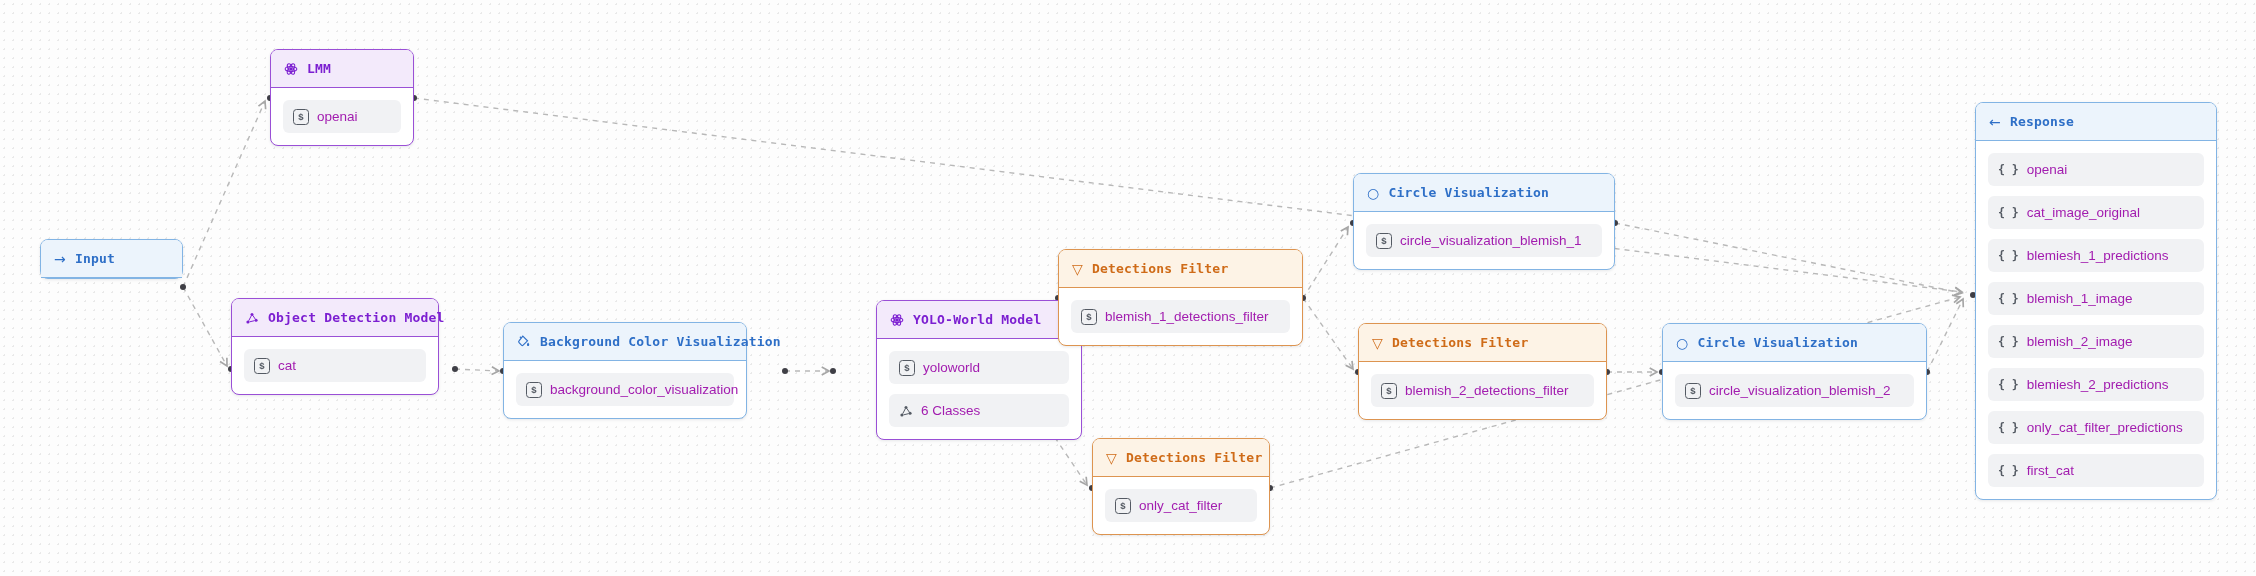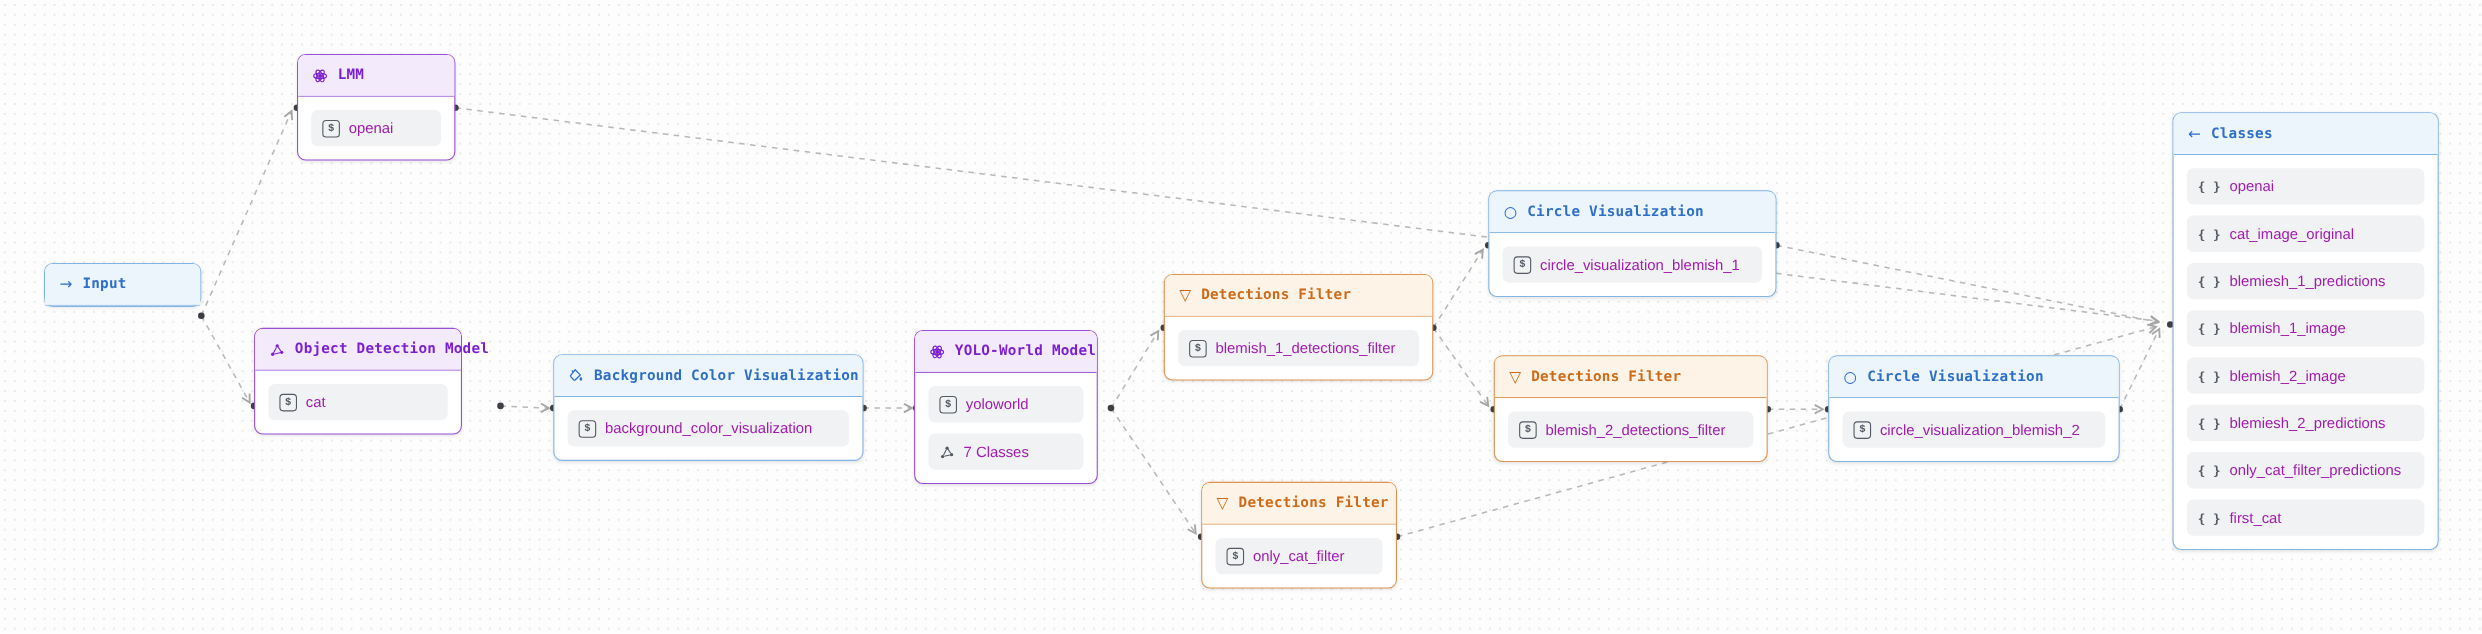--- a/index.html
+++ b/index.html
@@ -114,60 +114,60 @@
       <span>LMM</span>
     </div>
     <div class="node-body">
       <div class="pill">
         <span class="picon dollar-box">$</span>
         <span class="plabel">openai</span>
       </div>
     </div>
   </div>
 
-  <div class="node purple" style="left:231px;top:298px;width:189px;">
+  <div class="node purple" style="left:231px;top:298px;width:208px;">
     <div class="node-header">
       <span class="hicon">
         <svg width="14" height="14" viewBox="0 0 24 24" fill="currentColor">
             <circle cx="5" cy="19" r="2.6"></circle>
             <circle cx="12" cy="6" r="2.6"></circle>
             <circle cx="19" cy="16" r="2.6"></circle>
             <path d="M6.3 16.8L10.7 8.4M13.6 7.8L17.6 13.9M7.7 18.6L16.3 16.6" stroke="currentColor" stroke-width="1.7" fill="none"></path>
           </svg>
       </span>
       <span>Object Detection Model</span>
     </div>
     <div class="node-body">
       <div class="pill">
         <span class="picon dollar-box">$</span>
         <span class="plabel">cat</span>
       </div>
     </div>
   </div>
 
-  <div class="node blue" style="left:503px;top:322px;width:282px;">
+  <div class="node blue" style="left:503px;top:322px;width:244px;">
     <div class="node-header">
       <span class="hicon">
         <svg width="14" height="14" viewBox="0 0 24 24" fill="none" stroke="currentColor" stroke-width="2">
             <path d="M10 2l8 8-7.5 7.5a2 2 0 01-2.8 0L3.5 13a2 2 0 010-2.8L10 2z"></path>
             <path d="M7 5l-2-2"></path>
             <path d="M21 16.5c0 1.4-1 2.5-2 2.5s-2-1.1-2-2.5c0-1.2 2-3.5 2-3.5s2 2.3 2 3.5z" fill="currentColor" stroke="none"></path>
           </svg>
       </span>
       <span>Background Color Visualization</span>
     </div>
     <div class="node-body">
       <div class="pill">
         <span class="picon dollar-box">$</span>
         <span class="plabel">background_color_visualization</span>
       </div>
     </div>
   </div>
 
-  <div class="node purple" style="left:831px;top:300px;width:167px;justify-content:center;">
+  <div class="node purple" style="left:876px;top:300px;width:206px;justify-content:center;">
     <div class="node-header">
       <span class="hicon">
         <svg width="14" height="14" viewBox="0 0 24 24" fill="none" stroke="currentColor" stroke-width="1.8">
             <circle cx="12" cy="12" r="2.2" fill="currentColor"></circle>
             <ellipse cx="12" cy="12" rx="10" ry="4.2"></ellipse>
             <ellipse cx="12" cy="12" rx="10" ry="4.2" transform="rotate(60 12 12)"></ellipse>
             <ellipse cx="12" cy="12" rx="10" ry="4.2" transform="rotate(120 12 12)"></ellipse>
           </svg>
       </span>
       <span>YOLO-World Model</span>
@@ -179,21 +179,21 @@
       </div>
       <div class="pill">
         <span class="picon">
           <svg width="14" height="14" viewBox="0 0 24 24" fill="currentColor">
               <circle cx="5" cy="19" r="2.6"></circle>
               <circle cx="12" cy="6" r="2.6"></circle>
               <circle cx="19" cy="16" r="2.6"></circle>
               <path d="M6.3 16.8L10.7 8.4M13.6 7.8L17.6 13.9M7.7 18.6L16.3 16.6" stroke="currentColor" stroke-width="1.7" fill="none"></path>
             </svg>
         </span>
-        <span class="plabel">7 Classes</span>
+        <span class="plabel">6 Classes</span>
       </div>
     </div>
   </div>
 
   <div class="node orange" style="left:1058px;top:249px;width:245px;">
     <div class="node-header">
       <span class="hicon glyph-icon">▽</span>
       <span>Detections Filter</span>
     </div>
     <div class="node-body">
@@ -252,21 +252,21 @@
       <div class="pill">
         <span class="picon dollar-box">$</span>
         <span class="plabel">only_cat_filter</span>
       </div>
     </div>
   </div>
 
   <div class="node blue" style="left:1975px;top:102px;width:242px;">
     <div class="node-header">
       <span class="hicon glyph-icon">←</span>
-      <span>Classes</span>
+      <span>Response</span>
     </div>
     <div class="node-body">
       <div class="pill">
         <span class="picon braces">{ }</span>
         <span class="plabel">openai</span>
       </div>
       <div class="pill">
         <span class="picon braces">{ }</span>
         <span class="plabel">cat_image_original</span>
       </div>

